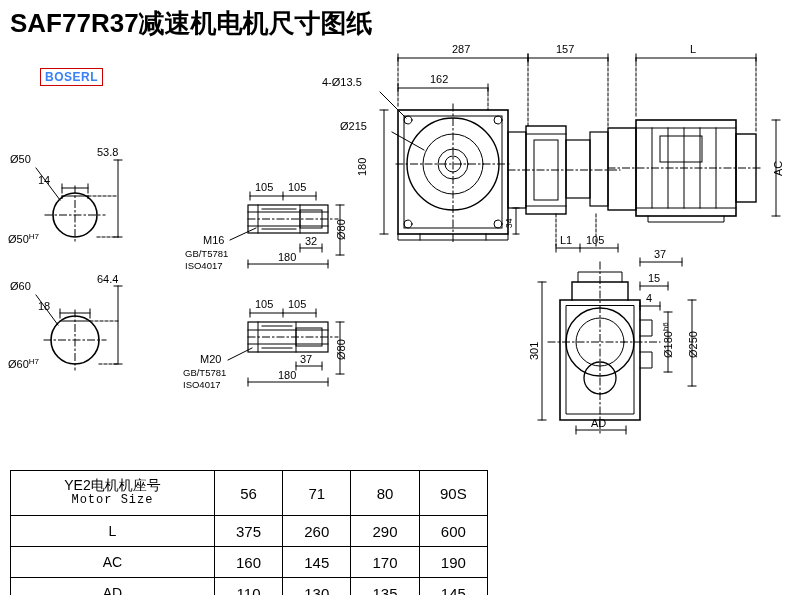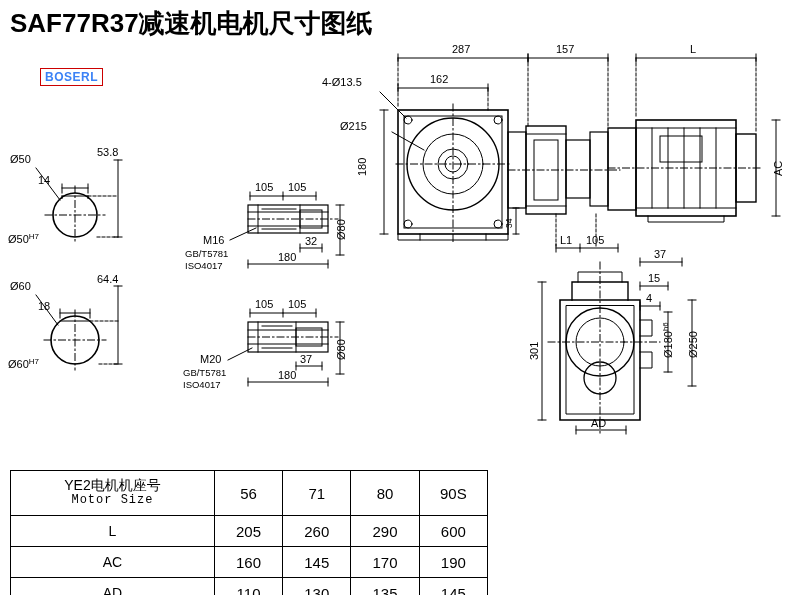--- a/index.html
+++ b/index.html
@@ -359,21 +359,21 @@
       <div>YE2电机机座号</div>
       <div class="mono">Motor Size</div>
     </td>
     <td class="cell">56</td>
     <td class="cell">71</td>
     <td class="cell">80</td>
     <td class="cell">90S</td>
   </tr>
   <tr>
     <td class="hdr1">L</td>
-    <td class="cell">205</td>
+    <td class="cell">375</td>
     <td class="cell">260</td>
     <td class="cell">290</td>
     <td class="cell">600</td>
   </tr>
   <tr>
     <td class="hdr1">AC</td>
     <td class="cell">160</td>
     <td class="cell">145</td>
     <td class="cell">170</td>
     <td class="cell">190</td>

